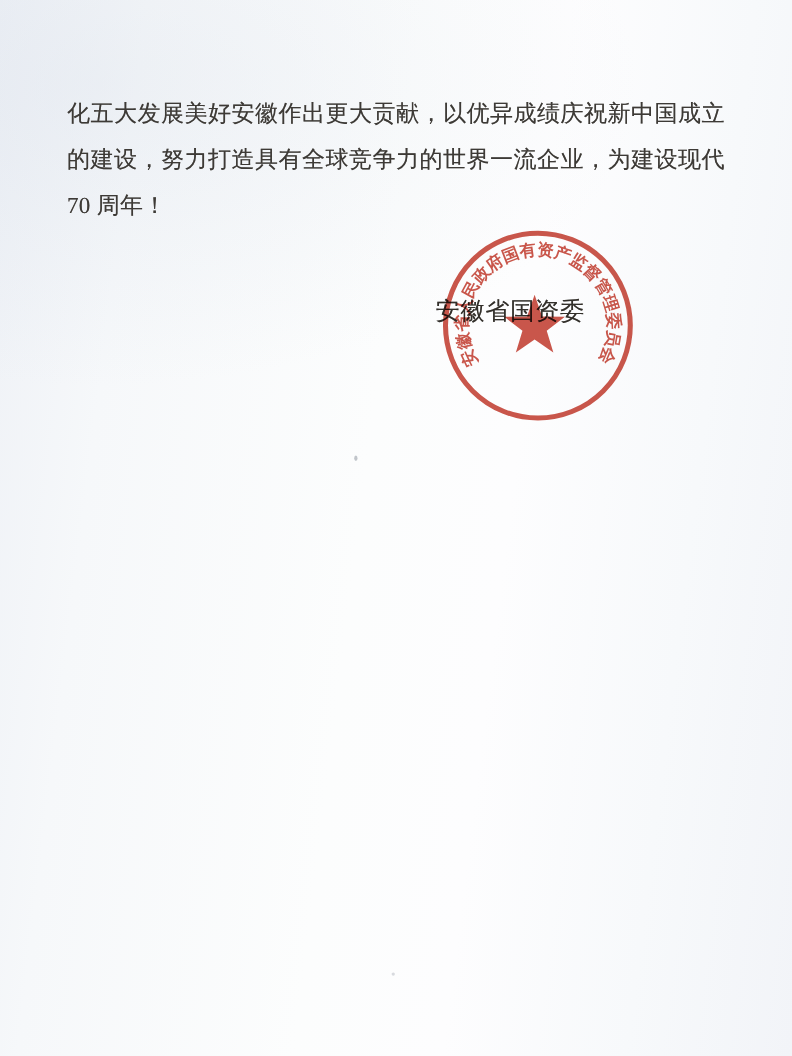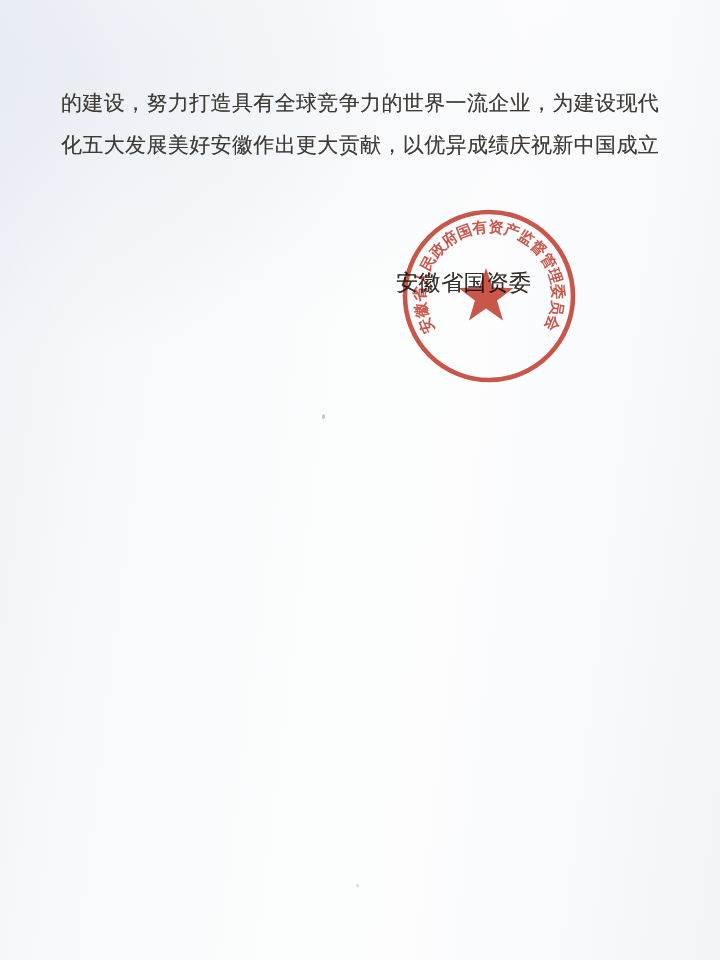--- a/index.html
+++ b/index.html
@@ -45,22 +45,23 @@
   .speck { position: absolute; border-radius: 50%; }
   .speck-1 { left: 322px; top: 414px; width: 3px; height: 5px; background: #9aa0a8; opacity: 0.6; }
   .speck-2 { left: 356px; top: 884px; width: 3px; height: 3px; background: #b9bec5; opacity: 0.55; }
 </style>
 </head>
 <body>
 
 <div class="page">
 
   <div class="body-text">
+    <div class="jline">化五大发展美好安徽作出更大贡献，以优异成绩庆祝新中国成立</div>
     <div class="jline">的建设，努力打造具有全球竞争力的世界一流企业，为建设现代</div>
-    <div class="jline">化五大发展美好安徽作出更大贡献，以优异成绩庆祝新中国成立</div>
+    <div class="lline">70 周年！</div>
   </div>
 
   <div class="signature">安徽省国资委</div>
 
 
   <svg class="seal" viewBox="0 0 190 190" xmlns="http://www.w3.org/2000/svg" xmlns:xlink="http://www.w3.org/1999/xlink">
     <defs>
       <path id="sealArc" d="M 40.7 128.9 A 64 64 0 1 1 149.3 128.9" fill="none"></path>
     </defs>
     <circle cx="95" cy="95" r="84" fill="none" stroke="#c23a2b" stroke-width="4.6" stroke-opacity="0.92"></circle>

